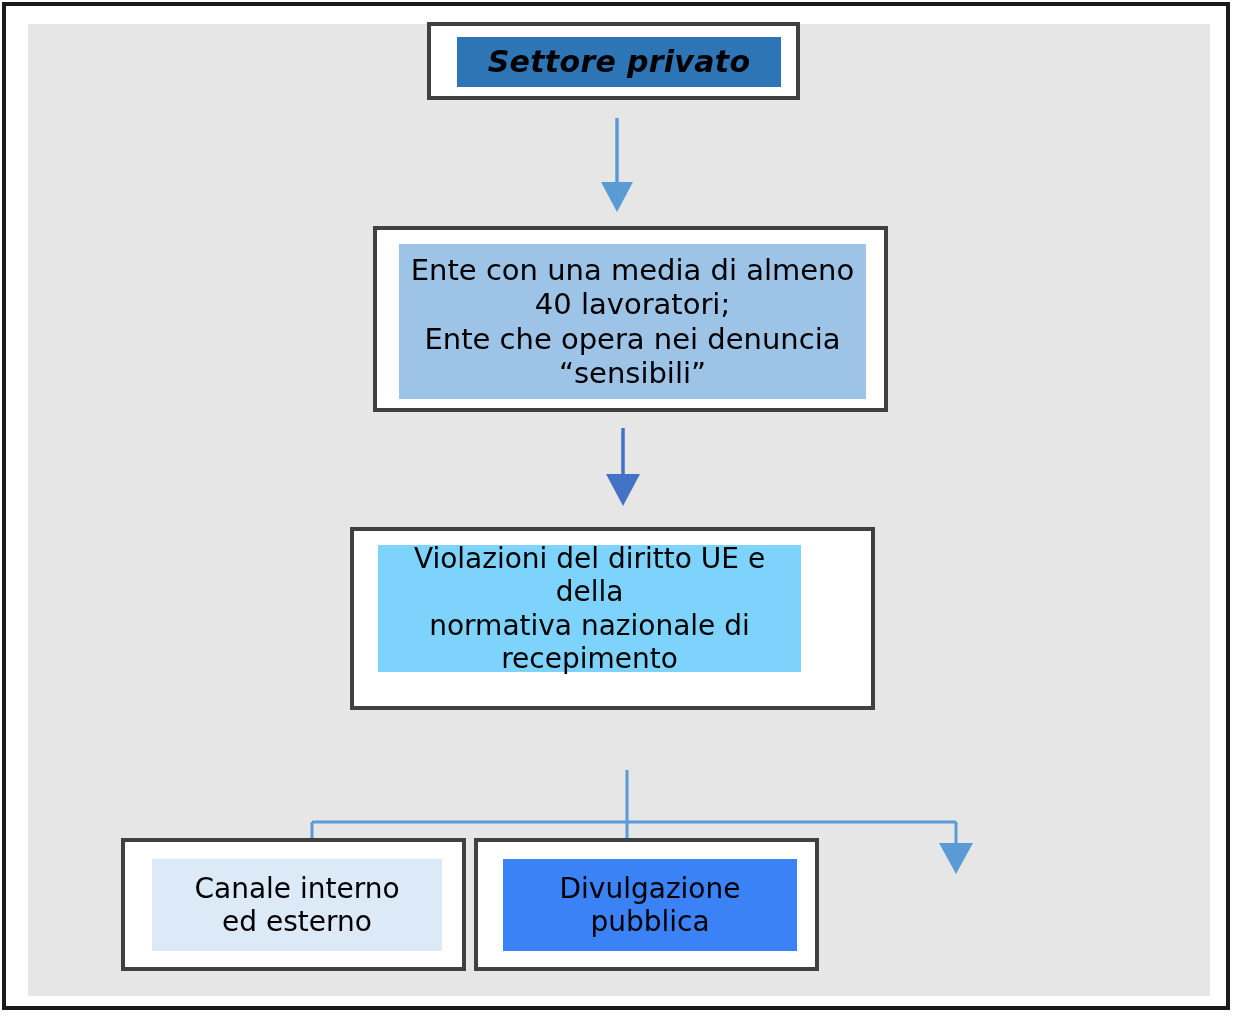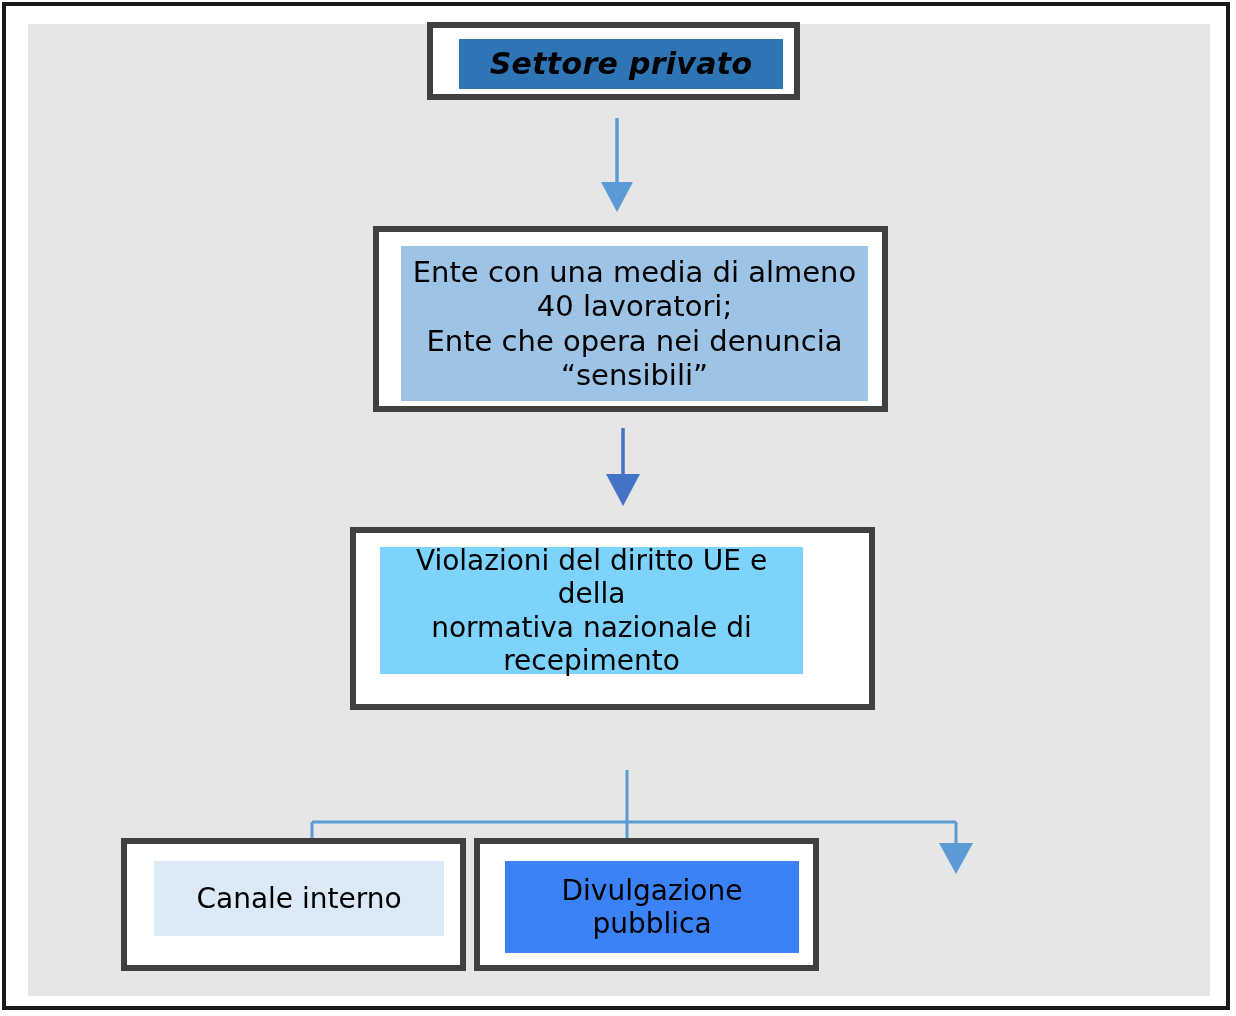--- a/index.html
+++ b/index.html
@@ -18,21 +18,21 @@
   }
   
   .gray-panel{
     position:absolute;left:28px;top:24px;width:1182px;height:972px;
     background:#e6e6e6;
   }
 
   
   .node{
     position:absolute;box-sizing:border-box;
-    background:#ffffff;border:6px solid #404040;padding-left:17px;
+    background:#ffffff;border:4px solid #404040;padding-left:17px;
   }
   .fill{
     position:absolute;box-sizing:border-box;
     display:flex;align-items:center;justify-content:center;
     text-align:center;color:#000000;line-height:1.18;
   }
 
   
   #box-private{left:427px;top:22px;width:373px;height:78px;}
   #fill-private{
@@ -50,21 +50,21 @@
 
   
   #box-violations{left:350px;top:527px;width:525px;height:183px;}
   #fill-violations{
     left:24px;top:14px;width:423px;height:127px;
     background:#7dd3fc;font-size:28px;
   }
 
   
   #box-channel{left:121px;top:838px;width:345px;height:133px;}
-  #fill-channel{left:27px;top:17px;width:290px;height:75px;background:#dce9f7;font-size:28px;}
+  #fill-channel{left:27px;top:17px;width:290px;height:92px;background:#dce9f7;font-size:28px;}
 
   #box-disclosure{left:474px;top:838px;width:345px;height:133px;}
   #fill-disclosure{left:25px;top:17px;width:294px;height:92px;background:#3b82f6;font-size:28px;}
 
   #box-report{left:826px;top:838px;width:278px;height:133px;}
   #fill-report{left:24px;top:17px;width:230px;height:92px;background:#dce9f7;font-size:32px;}
 
   
   #wires{position:absolute;left:0;top:0;width:1236px;height:1016px;pointer-events:none;}
 </style>
@@ -127,20 +127,21 @@
         <div>normativa nazionale di</div>
         <div>recepimento</div>
       </div>
     </div>
   </div>
 
   <div class="node" id="box-channel">
     <div class="fill" id="fill-channel">
       <div>
         <div>Canale interno</div>
+        <div>ed esterno</div>
       </div>
     </div>
   </div>
 
   <div class="node" id="box-disclosure">
     <div class="fill" id="fill-disclosure">
       <div>
         <div>Divulgazione</div>
         <div>pubblica</div>
       </div>

